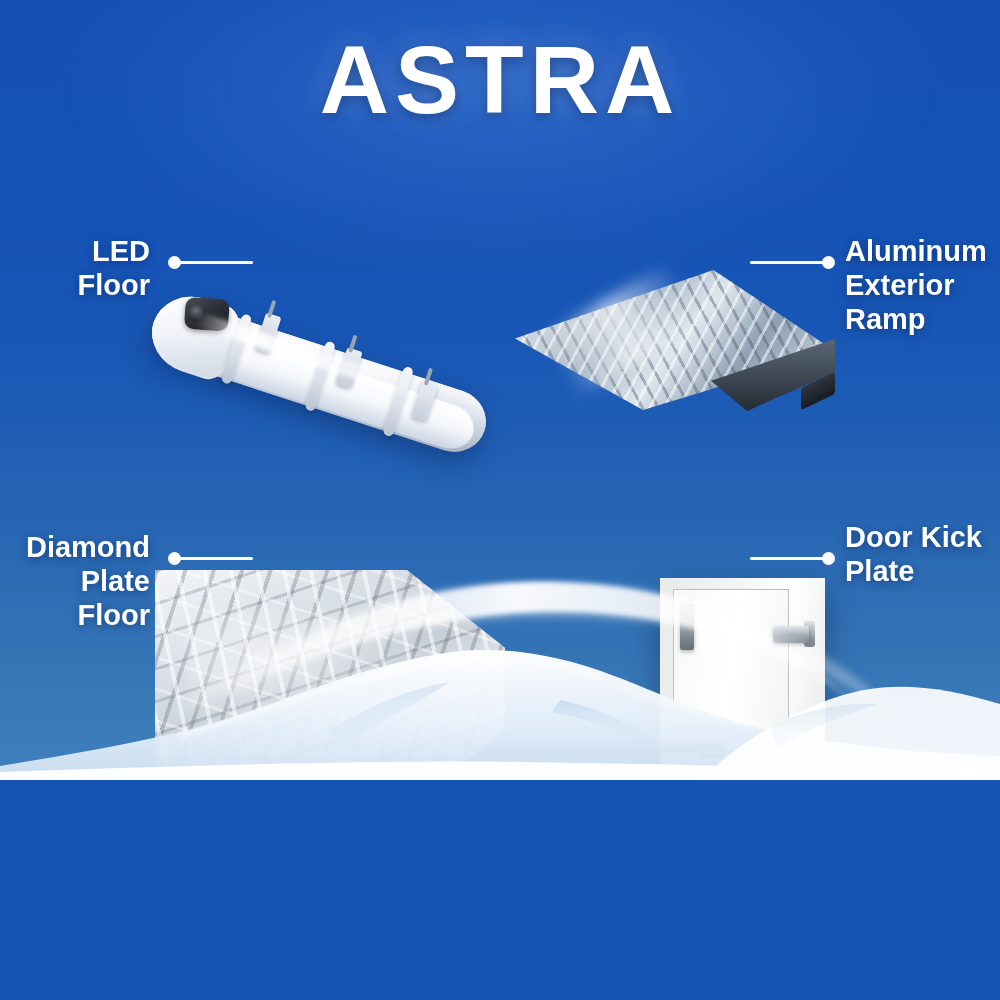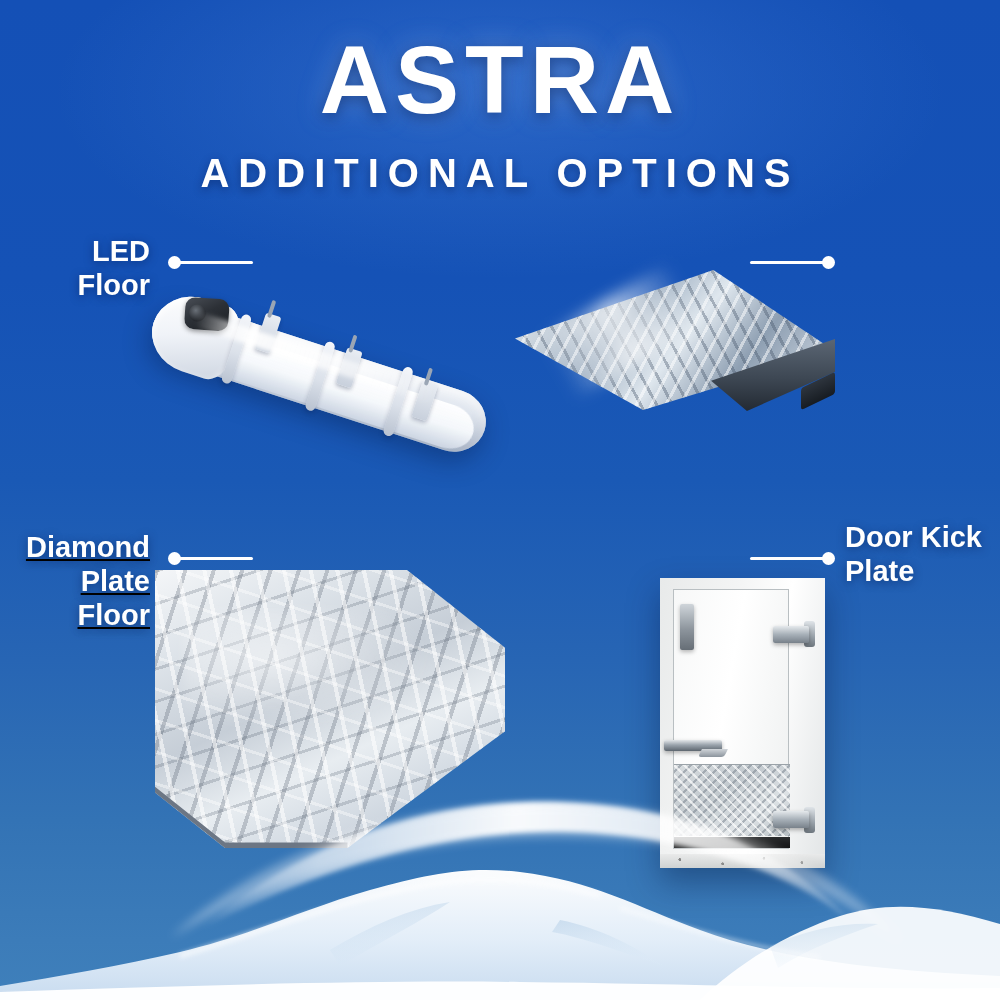--- a/index.html
+++ b/index.html
@@ -5,21 +5,21 @@
 <style>
   * { margin:0; padding:0; box-sizing:border-box; }
   html,body { width:1000px; height:1000px; overflow:hidden; }
   body {
     font-family:"Liberation Sans", sans-serif;
     background:#1553B5;
   }
 
   #poster{
     position:relative;
-    width:1000px; height:1000px;
+    width:1000px; height:780px;
     overflow:hidden;
     background:
       linear-gradient(180deg,
         #1450B6 0%,
         #1552B6 28%,
         #1A59B5 48%,
         #2765B4 66%,
         #3373B5 82%,
         #3C7CB9 94%,
         #3F80BB 100%);
@@ -83,21 +83,21 @@
   .leader.lead-left .bar{ left:9px; right:0; }
   
   .leader.lead-right .dot{ right:0; }
   .leader.lead-right .bar{ left:0; right:9px; }
 
   
   #co-led        { left:0px;   top:234px; width:150px; }
   #ld-led        { left:168px; top:255px; width:85px;  }
   #co-ramp       { left:845px; top:234px; width:155px; }
   #ld-ramp       { left:750px; top:255px; width:85px;  }
-  #co-floor      { left:0px;   top:530px; width:150px;text-decoration:underline; }
+  #co-floor      { left:0px;   top:530px; width:150px; }
   #ld-floor      { left:168px; top:551px; width:85px;  }
   #co-kick       { left:845px; top:520px; width:155px; }
   #ld-kick       { left:750px; top:551px; width:85px;  }
 
   
   #led-wrap{ position:absolute; left:120px; top:262px; width:420px; height:190px; }
   #led-fixture{
     position:absolute; left:30px; top:25px;
     width:360px; height:105px;
     transform:rotate(18deg);
@@ -279,21 +279,20 @@
 </style>
 </head>
 <body>
 
 <div id="poster">
 
   <div class="top-glow"></div>
 
   <div class="header">
     <div class="title">ASTRA</div>
-    <div class="subtitle">ADDITIONAL OPTIONS</div>
   </div>
 
   <div class="callout left" id="co-led">
     <div class="label">LED
 Floor</div>
   </div>
   <div class="leader lead-left" id="ld-led">
     <span class="dot"></span>
     <span class="bar"></span>
   </div>
@@ -307,20 +306,25 @@
       <div class="led-ring" style="left:82px;"></div>
       <div class="led-ring" style="left:170px;"></div>
       <div class="led-ring" style="left:252px;"></div>
       <div class="led-clip" style="left:104px; top:2px;"></div>
       <div class="led-clip" style="left:192px; top:10px;"></div>
       <div class="led-clip" style="left:274px; top:18px;"></div>
       <div class="led-shine"></div>
     </div>
   </div>
 
+  <div class="callout right" id="co-ramp">
+    <div class="label">Aluminum
+Exterior
+Ramp</div>
+  </div>
   <div class="leader lead-right" id="ld-ramp">
     <span class="bar"></span>
     <span class="dot"></span>
   </div>
 
   <div id="ramp-wrap">
     <div class="ramp-top"></div>
     <div class="ramp-face"></div>
     <div class="ramp-lip"></div>
     <div class="ramp-gloss"></div>

